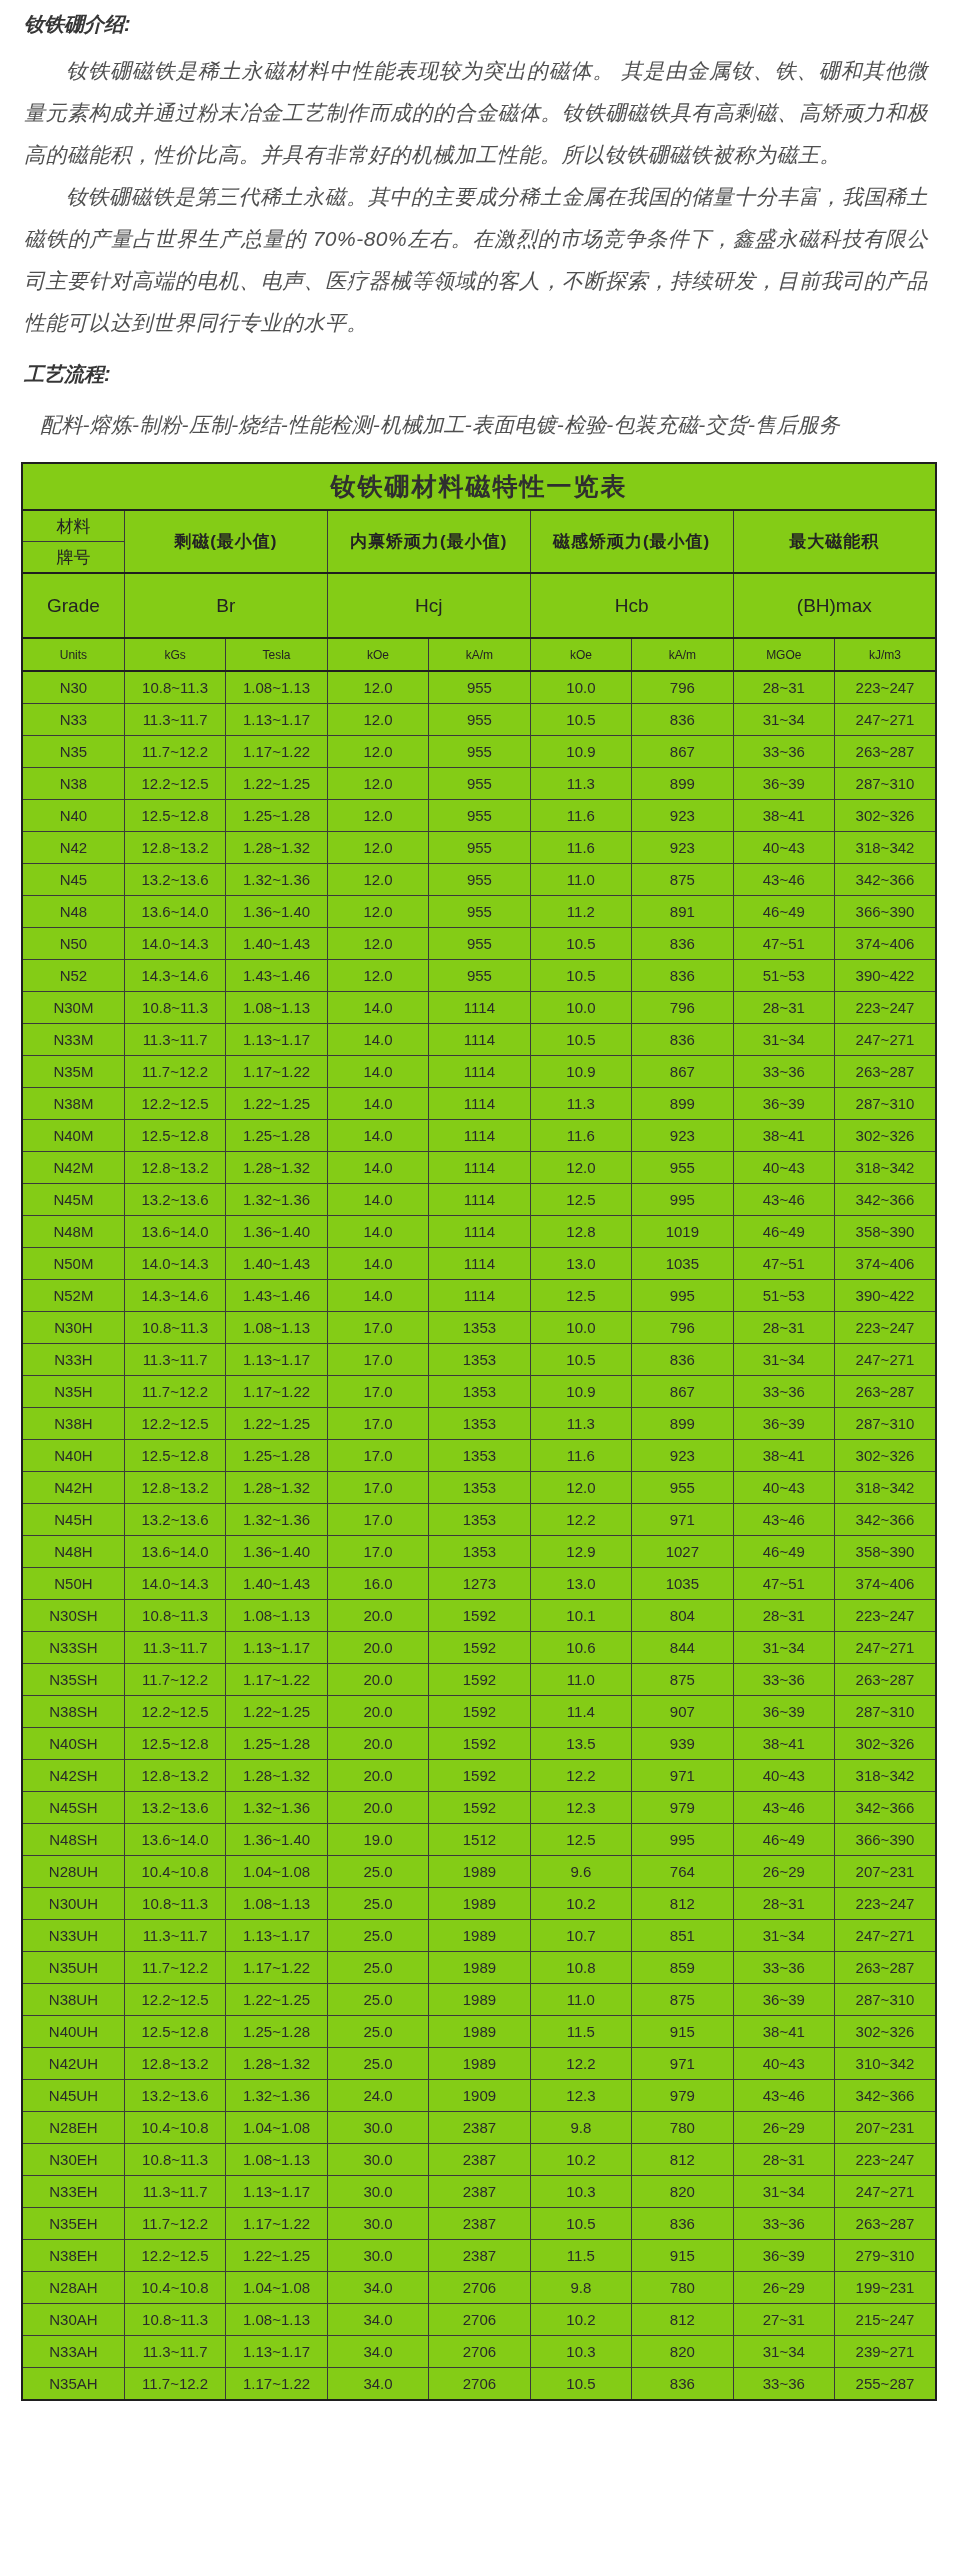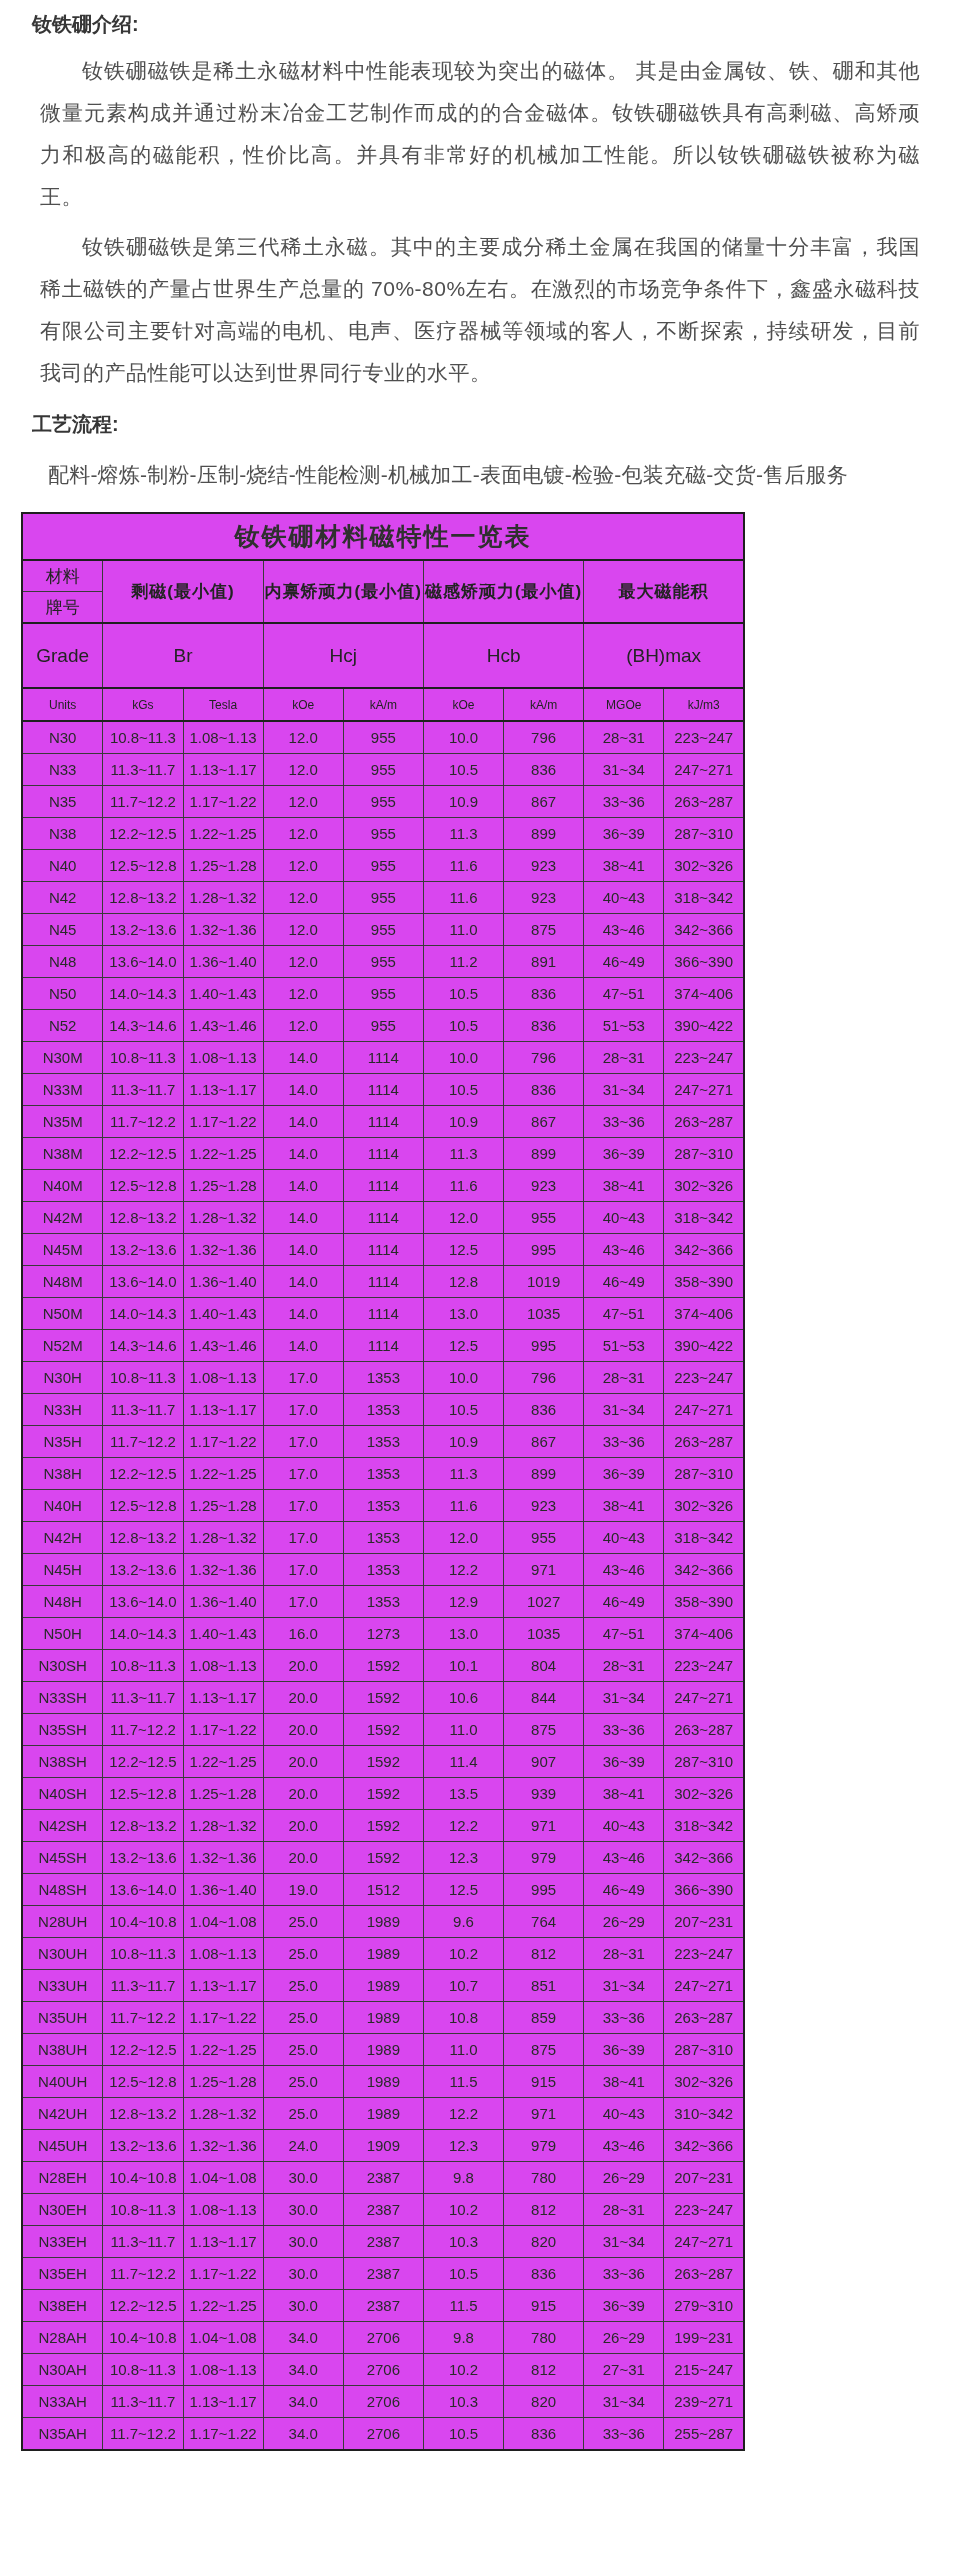--- a/index.html
+++ b/index.html
@@ -2,40 +2,40 @@
 <html lang="zh"><head>
 <meta charset="utf-8">
 <style>
   html,body{margin:0;padding:0;background:#ffffff;}
   body{
     width:958px;
     font-family:"Liberation Sans","DejaVu Sans",sans-serif;
     -webkit-font-smoothing:antialiased;
   }
   .page{width:958px;min-height:2576px;background:#fff;box-sizing:border-box;padding-top:10px;}
-  .text-block{padding:0 30px 0 32px;}
+  .text-block{padding:0 30px 0 24px;font-style:italic;}
   .section-heading{
     font-size:20px;font-weight:bold;color:#363636;
     margin:0 0 12px 0;line-height:28px;
   }
   .para{
     font-size:21px;color:#4f4f4f;line-height:42px;
-    text-align:justify;text-indent:2em;margin:8px;
+    text-align:justify;text-indent:2em;margin:0;
     letter-spacing:0.5px;
   }
   .process-heading{margin-top:16px;margin-bottom:8px;}
   .flow-line{
     font-size:21px;color:#4f4f4f;line-height:42px;margin:16px;
     letter-spacing:0.2px;white-space:nowrap;
   }
   table.props{
     border-collapse:collapse;table-layout:fixed;
-    width:724px;margin:16px 0 6px 21px;
+    width:916px;margin:16px 0 6px 21px;
     border:2px solid #1f1f1f;
-    background:#d946ef;
+    background:#84cc16;
   }
   table.props td{
     border:1px solid #3a3a3a;
     text-align:center;vertical-align:middle;
     color:#232323;padding:0;overflow:hidden;
   }
   tr.r-title td{
     height:45px;font-size:25px;color:#2f2f2f;font-weight:600;
     border-bottom:2px solid #1f1f1f;letter-spacing:2px;
   }

